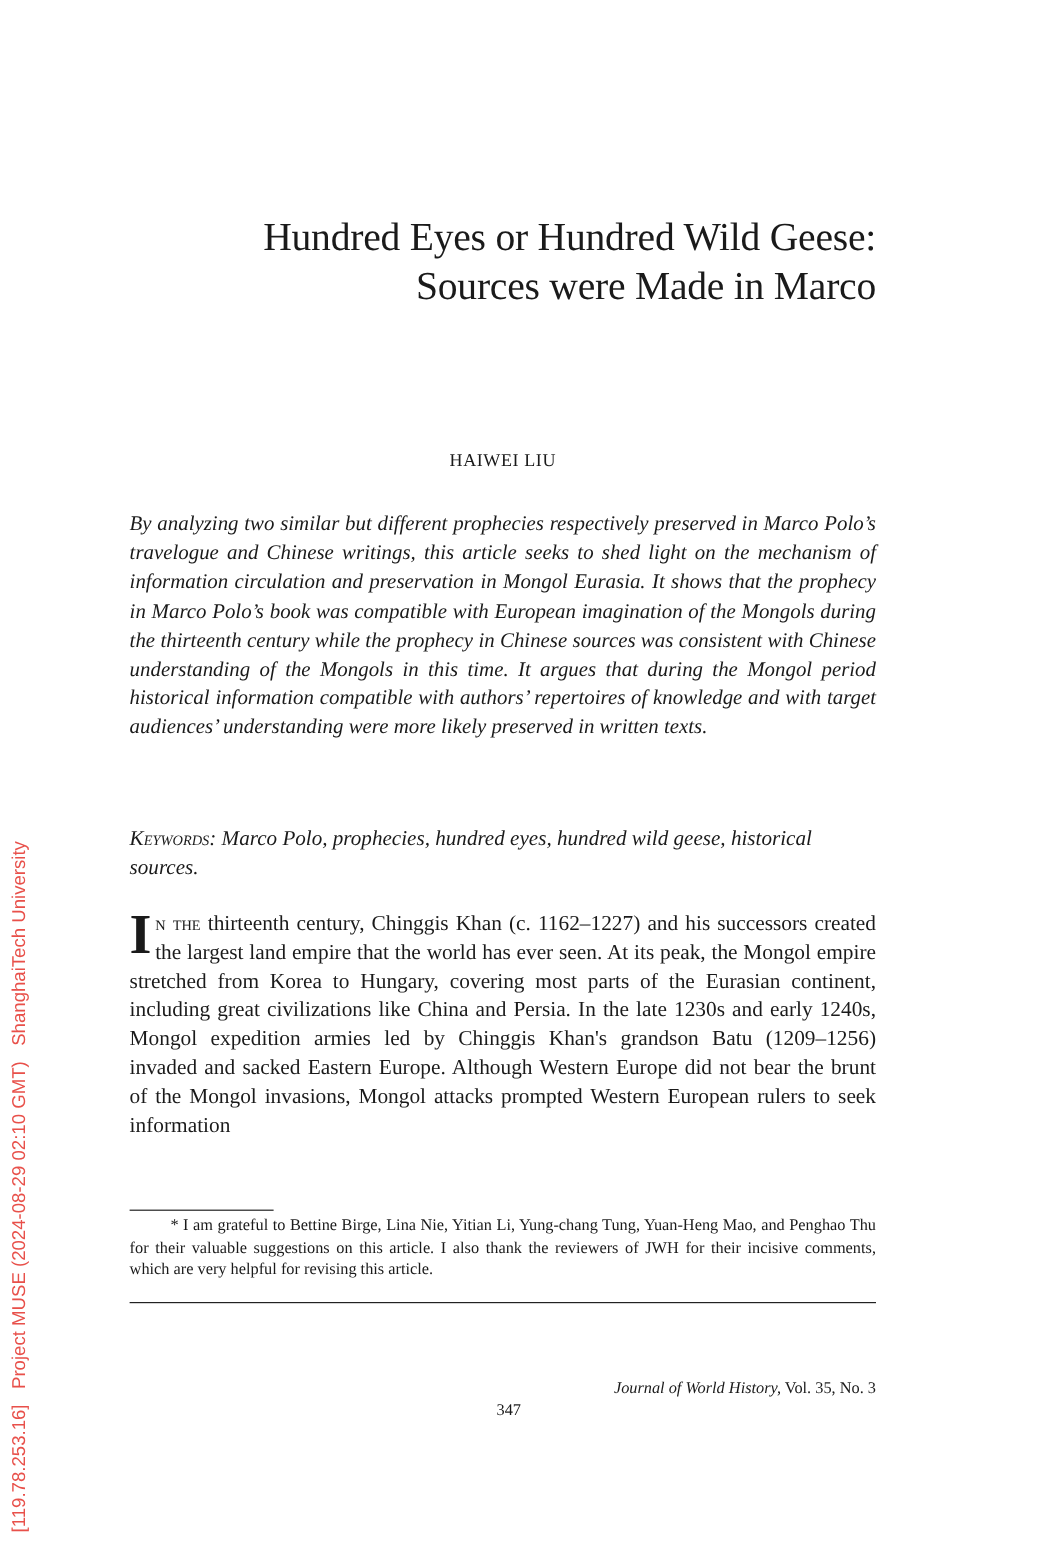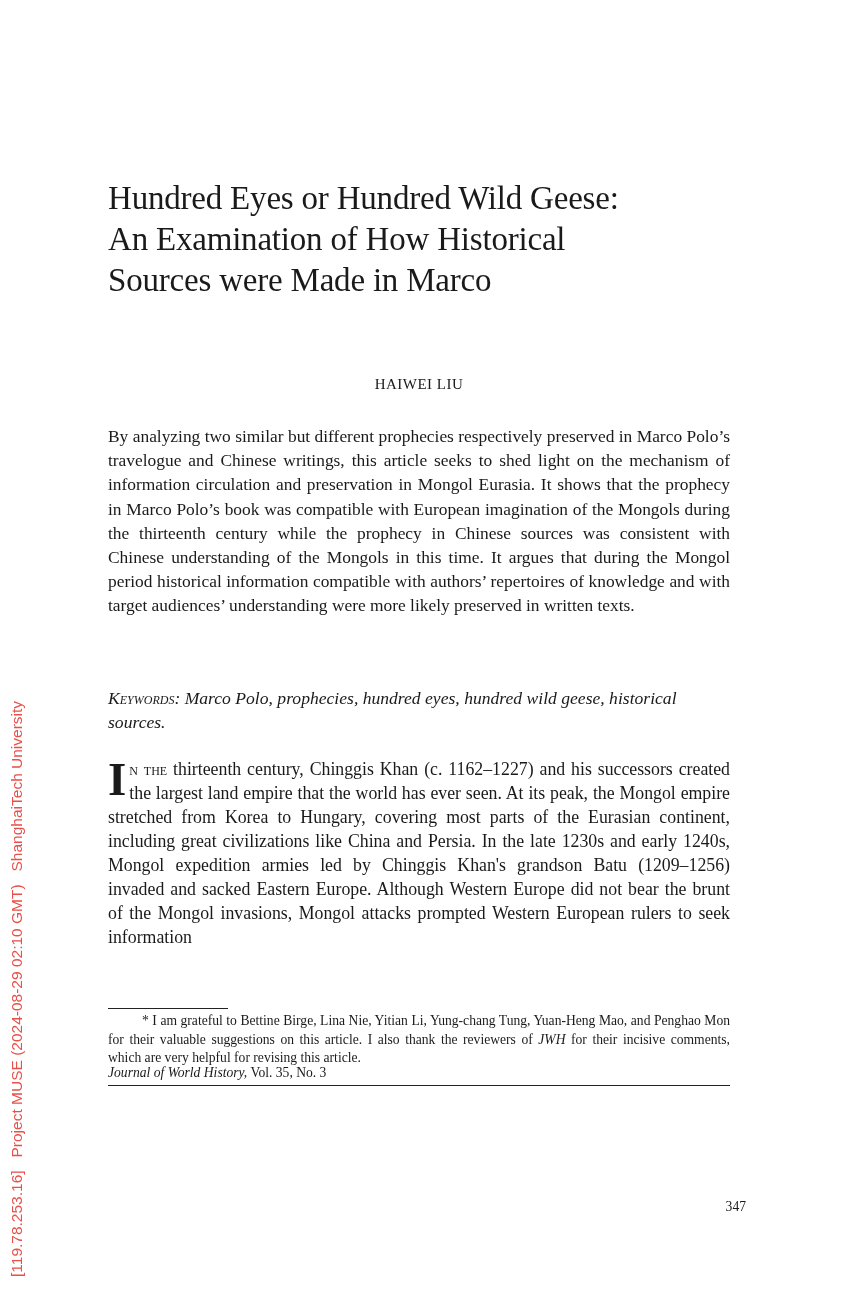--- a/index.html
+++ b/index.html
@@ -20,21 +20,21 @@
       left: 108px;
       top: 0;
       width: 622px;
       height: 1296px;
     }
     .title {
       position: absolute;
       top: 178px;
       left: 0;
       width: 622px;
-      text-align: left;
+      text-align: right;
       font-size: 33px;
       line-height: 41px;
       font-weight: normal;
       margin: 0;
       letter-spacing: -0.2px;
     }
     .title .line { display: block; }
     .title .star {
       color: #1f3fd6;
       font-size: 22px;
@@ -49,20 +49,21 @@
       width: 622px;
       text-align: center;
       font-size: 15px;
       letter-spacing: 0.5px;
     }
     .abstract {
       position: absolute;
       top: 424px;
       left: 0;
       width: 622px;
+      font-style: italic;
       font-size: 17.4px;
       line-height: 24.2px;
       text-align: justify;
       margin: 0;
     }
     .keywords {
       position: absolute;
       top: 686px;
       left: 0;
       width: 622px;
@@ -105,48 +106,47 @@
       position: absolute;
       top: 1012px;
       left: 0;
       width: 622px;
       font-size: 13.6px;
       line-height: 18.5px;
       text-align: justify;
       margin: 0;
       text-indent: 34px;
     }
-    .footnote .jwh { font-style: italic; }
+    .footnote .jwh { }
     .journal-rule {
       position: absolute;
       top: 1085px;
       left: 0;
       width: 622px;
       border: 0;
       border-top: 1px solid #222;
       margin: 0;
     }
     .journal-info {
       position: absolute;
-      top: 1064px;
+      top: 1148px;
       left: 0;
       width: 622px;
-      text-align: left;
+      text-align: right;
       font-size: 13.6px;
       line-height: 18px;
     }
     .journal-info .journal-name { font-style: italic; }
     .page-number {
       position: absolute;
       top: 1167px;
-      left: 16px;
+      left: 5px;
       width: 622px;
-      text-align: right;
+      text-align: center;
       font-size: 13.6px;
-      margin-top: 32px;
     }
     .watermark {
       position: absolute;
       left: 8px;
       top: 1277px;
       transform-origin: 0 0;
       transform: rotate(-90deg);
       white-space: pre;
       font-family: "Liberation Sans", "DejaVu Sans", sans-serif;
       font-size: 15.5px;
@@ -154,35 +154,34 @@
       line-height: 18px;
     }
   </style>
 </head>
 <body>
 
 <div class="page">
 
   <h1 class="title">
     <span class="line">Hundred Eyes or Hundred Wild Geese:</span>
-    <span class="line">An Examination of How Historical</span>
     <span class="line">Sources were Made in Marco</span>
   </h1>
 
   <div class="author">HAIWEI LIU</div>
 
   <p class="abstract">By analyzing two similar but different prophecies respectively preserved in Marco Polo’s travelogue and Chinese writings, this article seeks to shed light on the mechanism of information circulation and preservation in Mongol Eurasia. It shows that the prophecy in Marco Polo’s book was compatible with European imagination of the Mongols during the thirteenth century while the prophecy in Chinese sources was consistent with Chinese understanding of the Mongols in this time. It argues that during the Mongol period historical information compatible with authors’ repertoires of knowledge and with target audiences’ understanding were more likely preserved in written texts.</p>
 
   <p class="keywords"><span class="kw-label">Keywords:</span><span> Marco Polo, prophecies, hundred eyes, hundred wild geese, historical sources.</span></p>
 
   <p class="body-text"><span class="dropcap">I</span><span class="smallcaps-lead">n the</span><span> thirteenth century, Chinggis Khan (c. 1162–1227) and his successors created the largest land empire that the world has ever seen. At its peak, the Mongol empire stretched from Korea to Hungary, covering most parts of the Eurasian continent, including great civilizations like China and Persia. In the late 1230s and early 1240s, Mongol expedition armies led by Chinggis Khan's grandson Batu (1209–1256) invaded and sacked Eastern Europe. Although Western Europe did not bear the brunt of the Mongol invasions, Mongol attacks prompted Western European rulers to seek information</span></p>
 
   <hr class="fn-rule">
 
-  <p class="footnote"><span>*</span><span> I am grateful to Bettine Birge, Lina Nie, Yitian Li, Yung-chang Tung, Yuan-Heng Mao, and Penghao Mon for their valuable suggestions on this article. I also thank the reviewers of </span><span class="jwh">JWH</span><span> for their incisive comments, which are very helpful for revising this article.</span></p>
+  <p class="footnote"><span>*</span><span> I am grateful to Bettine Birge, Lina Nie, Yitian Li, Yung-chang Tung, Yuan-Heng Mao, and Penghao Thu for their valuable suggestions on this article. I also thank the reviewers of </span><span class="jwh">JWH</span><span> for their incisive comments, which are very helpful for revising this article.</span></p>
 
   <hr class="journal-rule">
 
   <div class="journal-info">
     <div><span class="journal-name">Journal of World History,</span><span> Vol. 35, No. 3</span></div>
   </div>
 
   <div class="page-number">347</div>
 </div>
 

